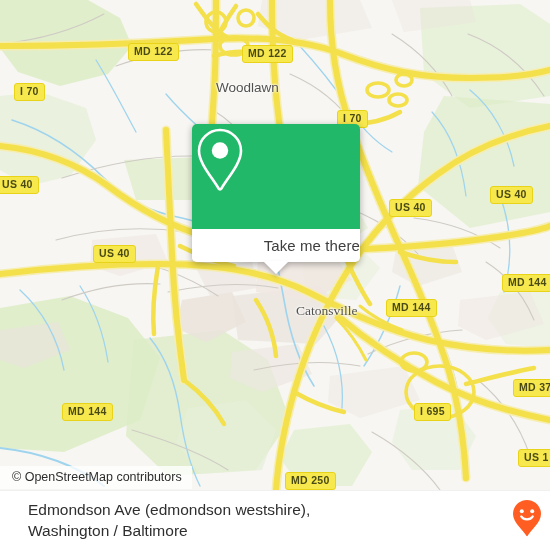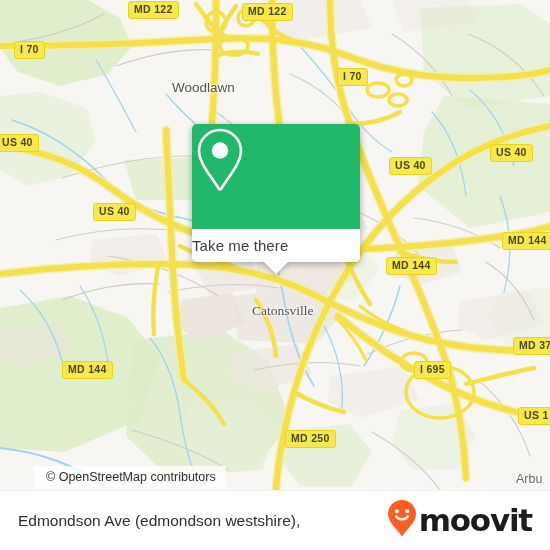--- a/index.html
+++ b/index.html
@@ -22,28 +22,30 @@
     border-radius:3px;
     color:#4a4a16;
     font-size:10.5px;
     font-weight:bold;
     letter-spacing:.3px;
     line-height:13px;
     padding:1px 5px 2px 5px;
     white-space:nowrap;
     font-family:"Liberation Sans","DejaVu Sans",sans-serif;
     box-sizing:border-box;
+    margin-top:42px;
   }
   .place{
     position:absolute;
     color:#51514f;
     font-size:13.5px;
     white-space:nowrap;
     font-family:"Liberation Sans","DejaVu Sans",sans-serif;
     text-shadow:0 0 3px #fff,0 0 3px #fff,0 0 2px #fff;
+    margin-left:44px;
   }
   .place.small{font-size:12.5px;color:#6a6a68;}
 
   
   .popup{
     position:absolute;left:192px;top:124px;width:168px;height:138px;
     border-radius:5px;
     box-shadow:0 2px 7px rgba(0,0,0,.33);
     overflow:visible;
     z-index:40;
@@ -51,21 +53,21 @@
   .popup-top{
     height:105px;width:100%;
     background:#22b86a;
     border-radius:5px 5px 0 0;
     display:flex;align-items:center;justify-content:center;
   }
   .popup-bottom{
     height:33px;width:100%;
     background:#ffffff;
     border-radius:0 0 5px 5px;
-    display:flex;align-items:center;justify-content:flex-start;
+    display:flex;align-items:center;justify-content:flex-end;
     position:relative;
   }
   .popup-bottom span{
     color:#3e3e3e;font-size:15px;letter-spacing:.1px;
   }
   .popup-tail{
     position:absolute;left:50%;bottom:-12px;transform:translateX(-50%);
     width:0;height:0;
     border-left:13px solid transparent;
     border-right:13px solid transparent;
@@ -73,33 +75,33 @@
     filter:drop-shadow(0 3px 2px rgba(0,0,0,.20));
   }
   .pin-icon{display:block;}
 
   
   .attrib{
     position:absolute;left:0;top:466px;
     background:rgba(255,255,255,.78);
     padding:4px 10px 5px 12px;
     font-size:12.5px;color:#2d2d2d;
-    z-index:30;white-space:nowrap;margin-left:34px;
+    z-index:30;white-space:nowrap;
   }
 
   
   .footer{
     position:absolute;left:0;top:490px;width:550px;height:60px;
     background:#ffffff;
     overflow:hidden;
   }
   .footer-inner{
     position:relative;z-index:2;
     display:flex;align-items:center;justify-content:space-between;
-    height:100%;padding:0 18px 0 18px;box-sizing:border-box;
+    height:100%;padding:0 8px 0 18px;box-sizing:border-box;margin-left:10px;
   }
   .footer-title{
     color:#2f2f2f;font-size:15.5px;line-height:21px;max-width:390px;
   }
   .brand{display:flex;align-items:center;gap:2px;}
   .brand-word{
     color:#1b1b1b;font-size:31px;font-weight:bold;letter-spacing:-1.2px;
     font-family:"DejaVu Sans","Liberation Sans",sans-serif;
   }
   .footer-sep{position:absolute;left:0;top:0;width:100%;height:1px;background:rgba(0,0,0,.06);}
@@ -294,28 +296,28 @@
 
     <div class="attrib">© OpenStreetMap contributors</div>
   </div>
 
   <div class="footer">
     <div class="footer-sep"></div>
 
     <div class="footer-inner">
       <div class="footer-title">
         <div>Edmondson Ave (edmondson westshire),</div>
+        <div>Washington / Baltimore</div>
       </div>
       <div class="brand">
         <span style="display:block;">
           <svg width="30" height="38" viewBox="0 0 30 38" aria-hidden="true">
             <path d="M15 1 C7.3 1 1 7.2 1 14.9 C1 23.8 12 31.5 14.2 36.6 C14.5 37.3 15.5 37.3 15.8 36.6 C18 31.5 29 23.8 29 14.9 C29 7.2 22.7 1 15 1 Z" fill="#ff5d22"></path>
             <circle cx="9.8" cy="12.2" r="2.0" fill="#ffffff"></circle>
             <circle cx="20.2" cy="12.2" r="2.0" fill="#ffffff"></circle>
             <path d="M9.2 17.4 C11.6 21.4 18.4 21.4 20.8 17.4" stroke="#ffffff" stroke-width="2.1" fill="none" stroke-linecap="round"></path>
           </svg>
         </span>
-        <span class="brand-word">moovit</span>
       </div>
     </div>
   </div>
 
 </div>
 
 </body></html>

